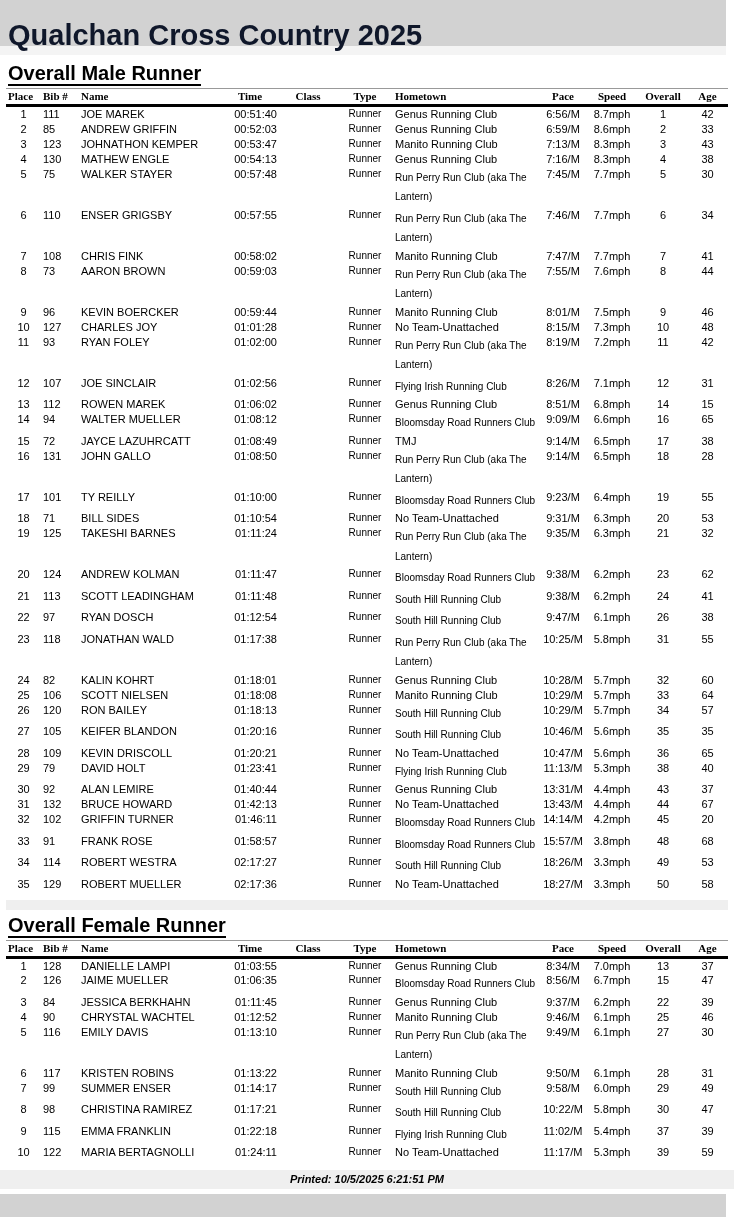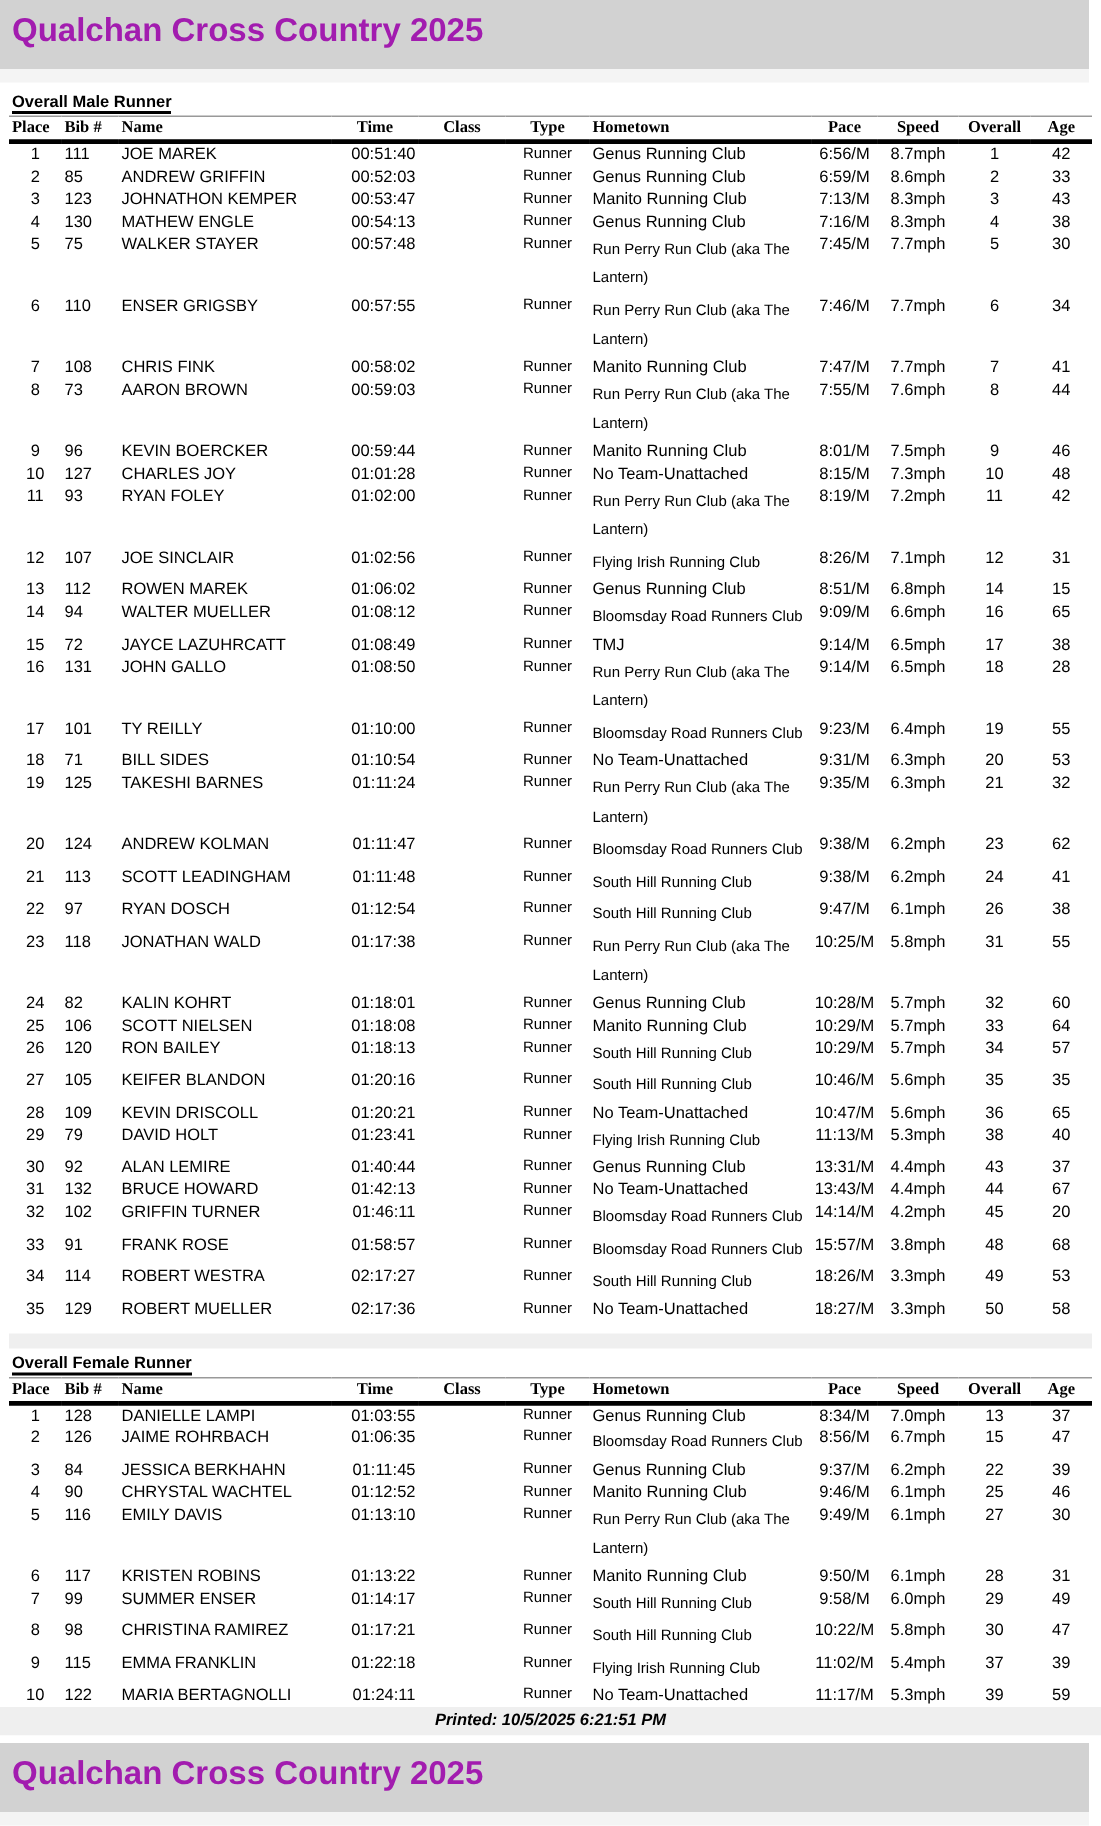--- a/index.html
+++ b/index.html
@@ -12,42 +12,43 @@
   .page-wrap { width: 734px; background: #fff; }
 
   
   .banner {
     background: #d2d2d2;
     height: 46px;
     margin-right: 8px;
     padding: 7px 0 0 8px;
   }
   .banner h1 {
-    font-size: 22px;
+    font-size: 29px;
     font-weight: bold;
     letter-spacing: 0px;
-    color: #a21caf;
+    color: #0f172a;
+    margin-top: 12px;
   }
   .sub-band {
     height: 9px;
     background: #f4f4f4;
     margin-right: 8px;
   }
 
   .content { padding: 0 6px; }
 
   section { margin-top: 7px; }
   section + section {
     margin-top: 8px;
     border-top: 10px solid #efefef;
     padding-top: 2px;
   }
 
   .sec-title {
-    font-size: 11px;
+    font-size: 20px;
     font-weight: bold;
     margin: 2px 0 3px 2px;
   }
   .sec-title span {
     border-bottom: 2px solid #000;
     padding-bottom: 0px;
   }
 
   table {
     width: 100%;
@@ -98,20 +99,21 @@
   .c-type   { text-align: center; font-size: 10px; }
   .c-hometown { text-align: left; }
   .c-pace, .c-speed, .c-overall, .c-age { text-align: center; }
 
   .c-hometown.small {
     font-size: 10px;
     line-height: 1.95;
   }
 
   .printed-band {
+    margin-top: 10px;
     background: #efefef;
     text-align: center;
     font-size: 11px;
     font-weight: bold;
     font-style: italic;
     padding: 3px 0 4px 0;
   }
   .band-gap { height: 5px; background: #ffffff; }
 </style>
 </head>
@@ -657,21 +659,21 @@
                 <td class="c-type">Runner</td>
                 <td class="c-hometown">Genus Running Club</td>
                 <td class="c-pace">8:34/M</td>
                 <td class="c-speed">7.0mph</td>
                 <td class="c-overall">13</td>
                 <td class="c-age">37</td>
               </tr>
               <tr>
                 <td class="c-place">2</td>
                 <td class="c-bib">126</td>
-                <td class="c-name">JAIME ROHRBACH</td>
+                <td class="c-name">JAIME MUELLER</td>
                 <td class="c-time">01:06:35</td>
                 <td class="c-class"></td>
                 <td class="c-type">Runner</td>
                 <td class="c-hometown small">Bloomsday Road Runners Club</td>
                 <td class="c-pace">8:56/M</td>
                 <td class="c-speed">6.7mph</td>
                 <td class="c-overall">15</td>
                 <td class="c-age">47</td>
               </tr>
               <tr>

